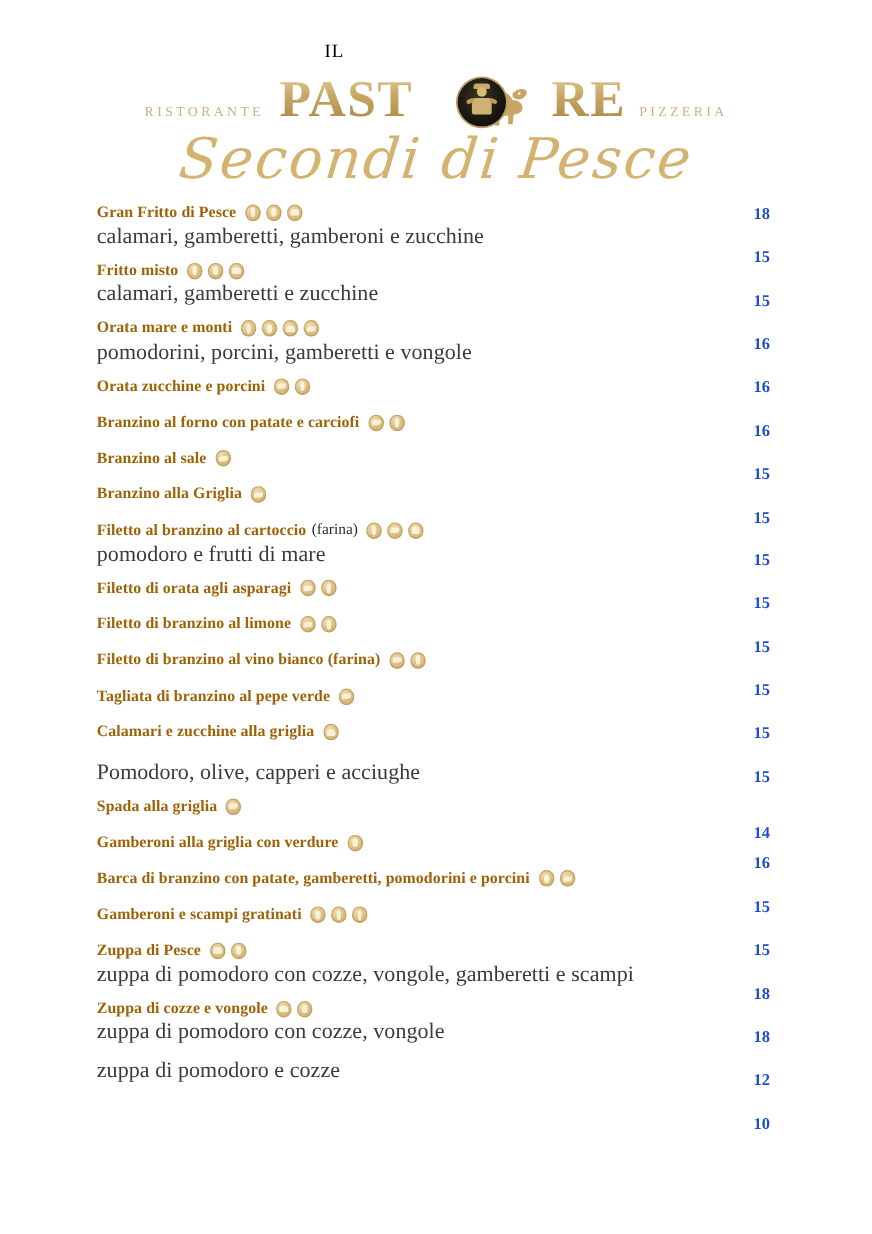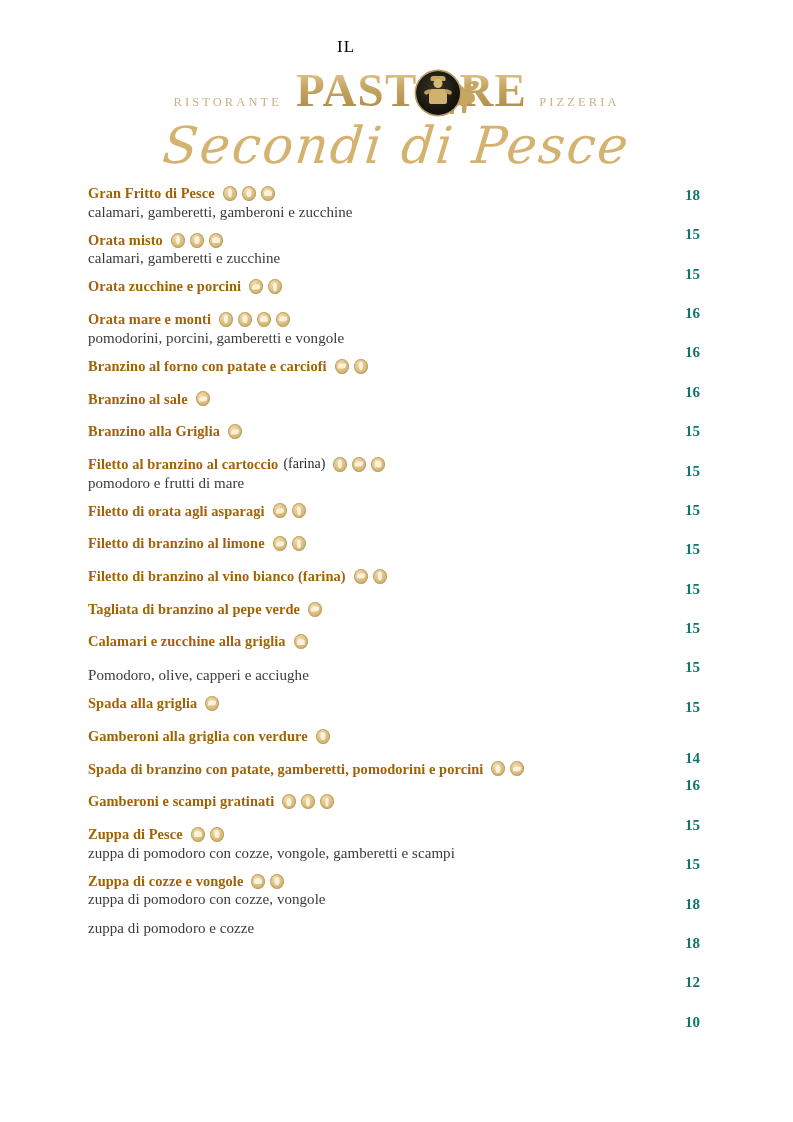--- a/index.html
+++ b/index.html
@@ -61,20 +61,21 @@
   }
   .brand-main {
     font-family: "Liberation Serif", serif;
     font-size: 47px;
     font-weight: 700;
     letter-spacing: 1.2px;
     color: #c2a263;
     line-height: 1;
     display: flex;
     align-items: baseline;
+    gap: 42px;
   }
   .brand-main .seg {
     background: linear-gradient(180deg, #e4cd9a 0%, #c6a462 45%, #a98845 100%);
     -webkit-background-clip: text;
     background-clip: text;
     color: transparent;
   }
   
   .medallion {
     position: relative;
@@ -242,39 +243,39 @@
     border-radius: 45%;
     background: rgba(255,250,238,.8);
   }
   .badge.b-celery::after {
     width: 3px; height: 9px;
     border-radius: 2px;
     background: rgba(255,250,238,.8);
   }
   .item-desc {
     font-family: "Liberation Serif", serif;
-    font-size: 15px;
+    font-size: 20px;
     color: #3a3a3a;
     line-height: 1.2;
     margin-top: 1px;
     letter-spacing: 0.05px;
   }
 
   .prices-col {
     position: absolute;
     right: 93px;
     top: 0;
     width: 40px;
     text-align: right;
   }
   .price {
     font-family: "Liberation Serif", serif;
     font-weight: 700;
     font-size: 15px;
-    color: #0f766e;
+    color: #1d4ed8;
     display: block;
   }
 </style>
 </head>
 <body>
 
 <div class="brand-header">
   <div class="brand-row">
 
     <div class="brand-side left">RISTORANTE</div>
@@ -319,49 +320,49 @@
           <span class="badges">
             <span class="badge b-grain"></span>
             <span class="badge b-crust"></span>
             <span class="badge b-mollusc"></span>
           </span>
         </div>
         <div class="item-desc">calamari, gamberetti, gamberoni e zucchine</div>
       </div>
       <div class="menu-item">
         <div class="item-head">
-          <span class="item-name">Orata misto</span>
+          <span class="item-name">Fritto misto</span>
           <span class="badges">
             <span class="badge b-grain"></span>
             <span class="badge b-crust"></span>
             <span class="badge b-mollusc"></span>
           </span>
         </div>
         <div class="item-desc">calamari, gamberetti e zucchine</div>
       </div>
+      <div class="menu-item">
+        <div class="item-head">
+          <span class="item-name">Orata mare e monti</span>
+          <span class="badges">
+            <span class="badge b-grain"></span>
+            <span class="badge b-crust"></span>
+            <span class="badge b-mollusc"></span>
+            <span class="badge b-fish"></span>
+          </span>
+        </div>
+        <div class="item-desc">pomodorini, porcini, gamberetti e vongole</div>
+      </div>
       <div class="menu-item" style="margin-bottom: 16px;">
         <div class="item-head">
           <span class="item-name">Orata zucchine e porcini</span>
           <span class="badges">
             <span class="badge b-fish"></span>
             <span class="badge b-grain"></span>
           </span>
         </div>
-      </div>
-      <div class="menu-item">
-        <div class="item-head">
-          <span class="item-name">Orata mare e monti</span>
-          <span class="badges">
-            <span class="badge b-grain"></span>
-            <span class="badge b-crust"></span>
-            <span class="badge b-mollusc"></span>
-            <span class="badge b-fish"></span>
-          </span>
-        </div>
-        <div class="item-desc">pomodorini, porcini, gamberetti e vongole</div>
       </div>
       <div class="menu-item" style="margin-bottom: 16px;">
         <div class="item-head">
           <span class="item-name">Branzino al forno con patate e carciofi</span>
           <span class="badges">
             <span class="badge b-fish"></span>
             <span class="badge b-grain"></span>
           </span>
         </div>
       </div>
@@ -450,21 +451,21 @@
       <div class="menu-item" style="margin-bottom: 16px;">
         <div class="item-head">
           <span class="item-name">Gamberoni alla griglia con verdure</span>
           <span class="badges">
             <span class="badge b-crust"></span>
           </span>
         </div>
       </div>
       <div class="menu-item" style="margin-bottom: 16px;">
         <div class="item-head">
-          <span class="item-name">Spada di branzino con patate, gamberetti, pomodorini e porcini</span>
+          <span class="item-name">Barca di branzino con patate, gamberetti, pomodorini e porcini</span>
           <span class="badges">
             <span class="badge b-crust"></span>
             <span class="badge b-fish"></span>
           </span>
         </div>
       </div>
       <div class="menu-item" style="margin-bottom: 16px;">
         <div class="item-head">
           <span class="item-name">Gamberoni e scampi gratinati</span>
           <span class="badges">

